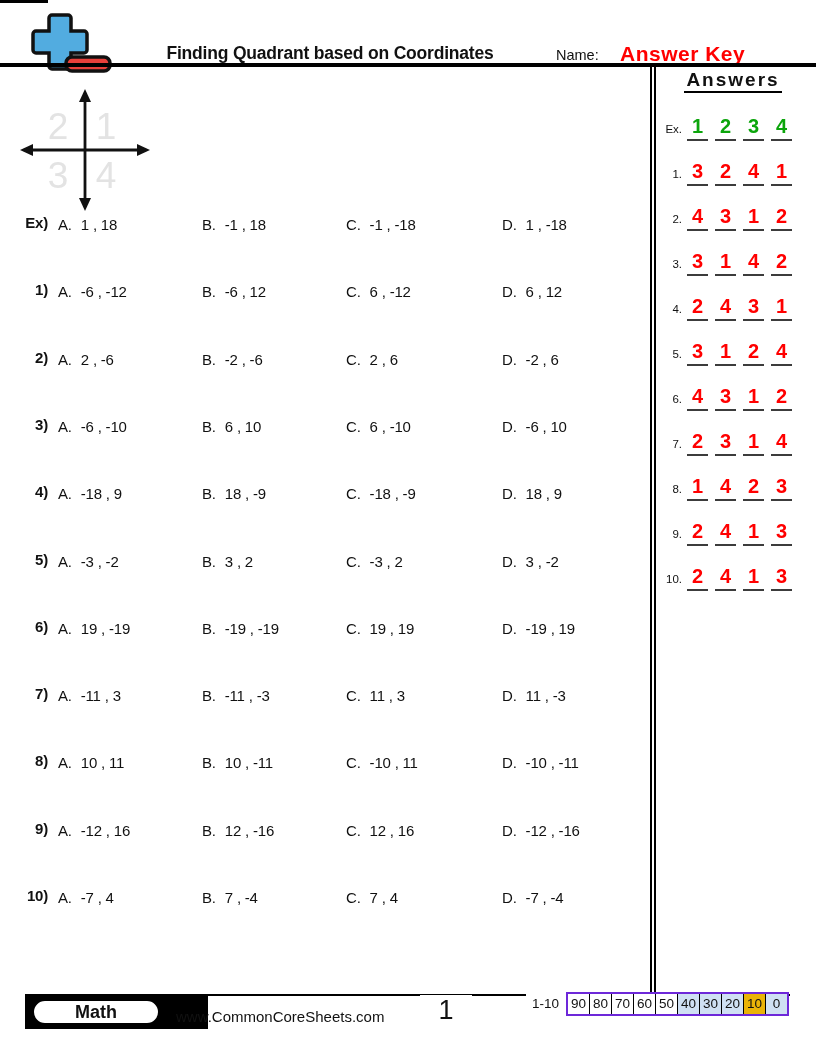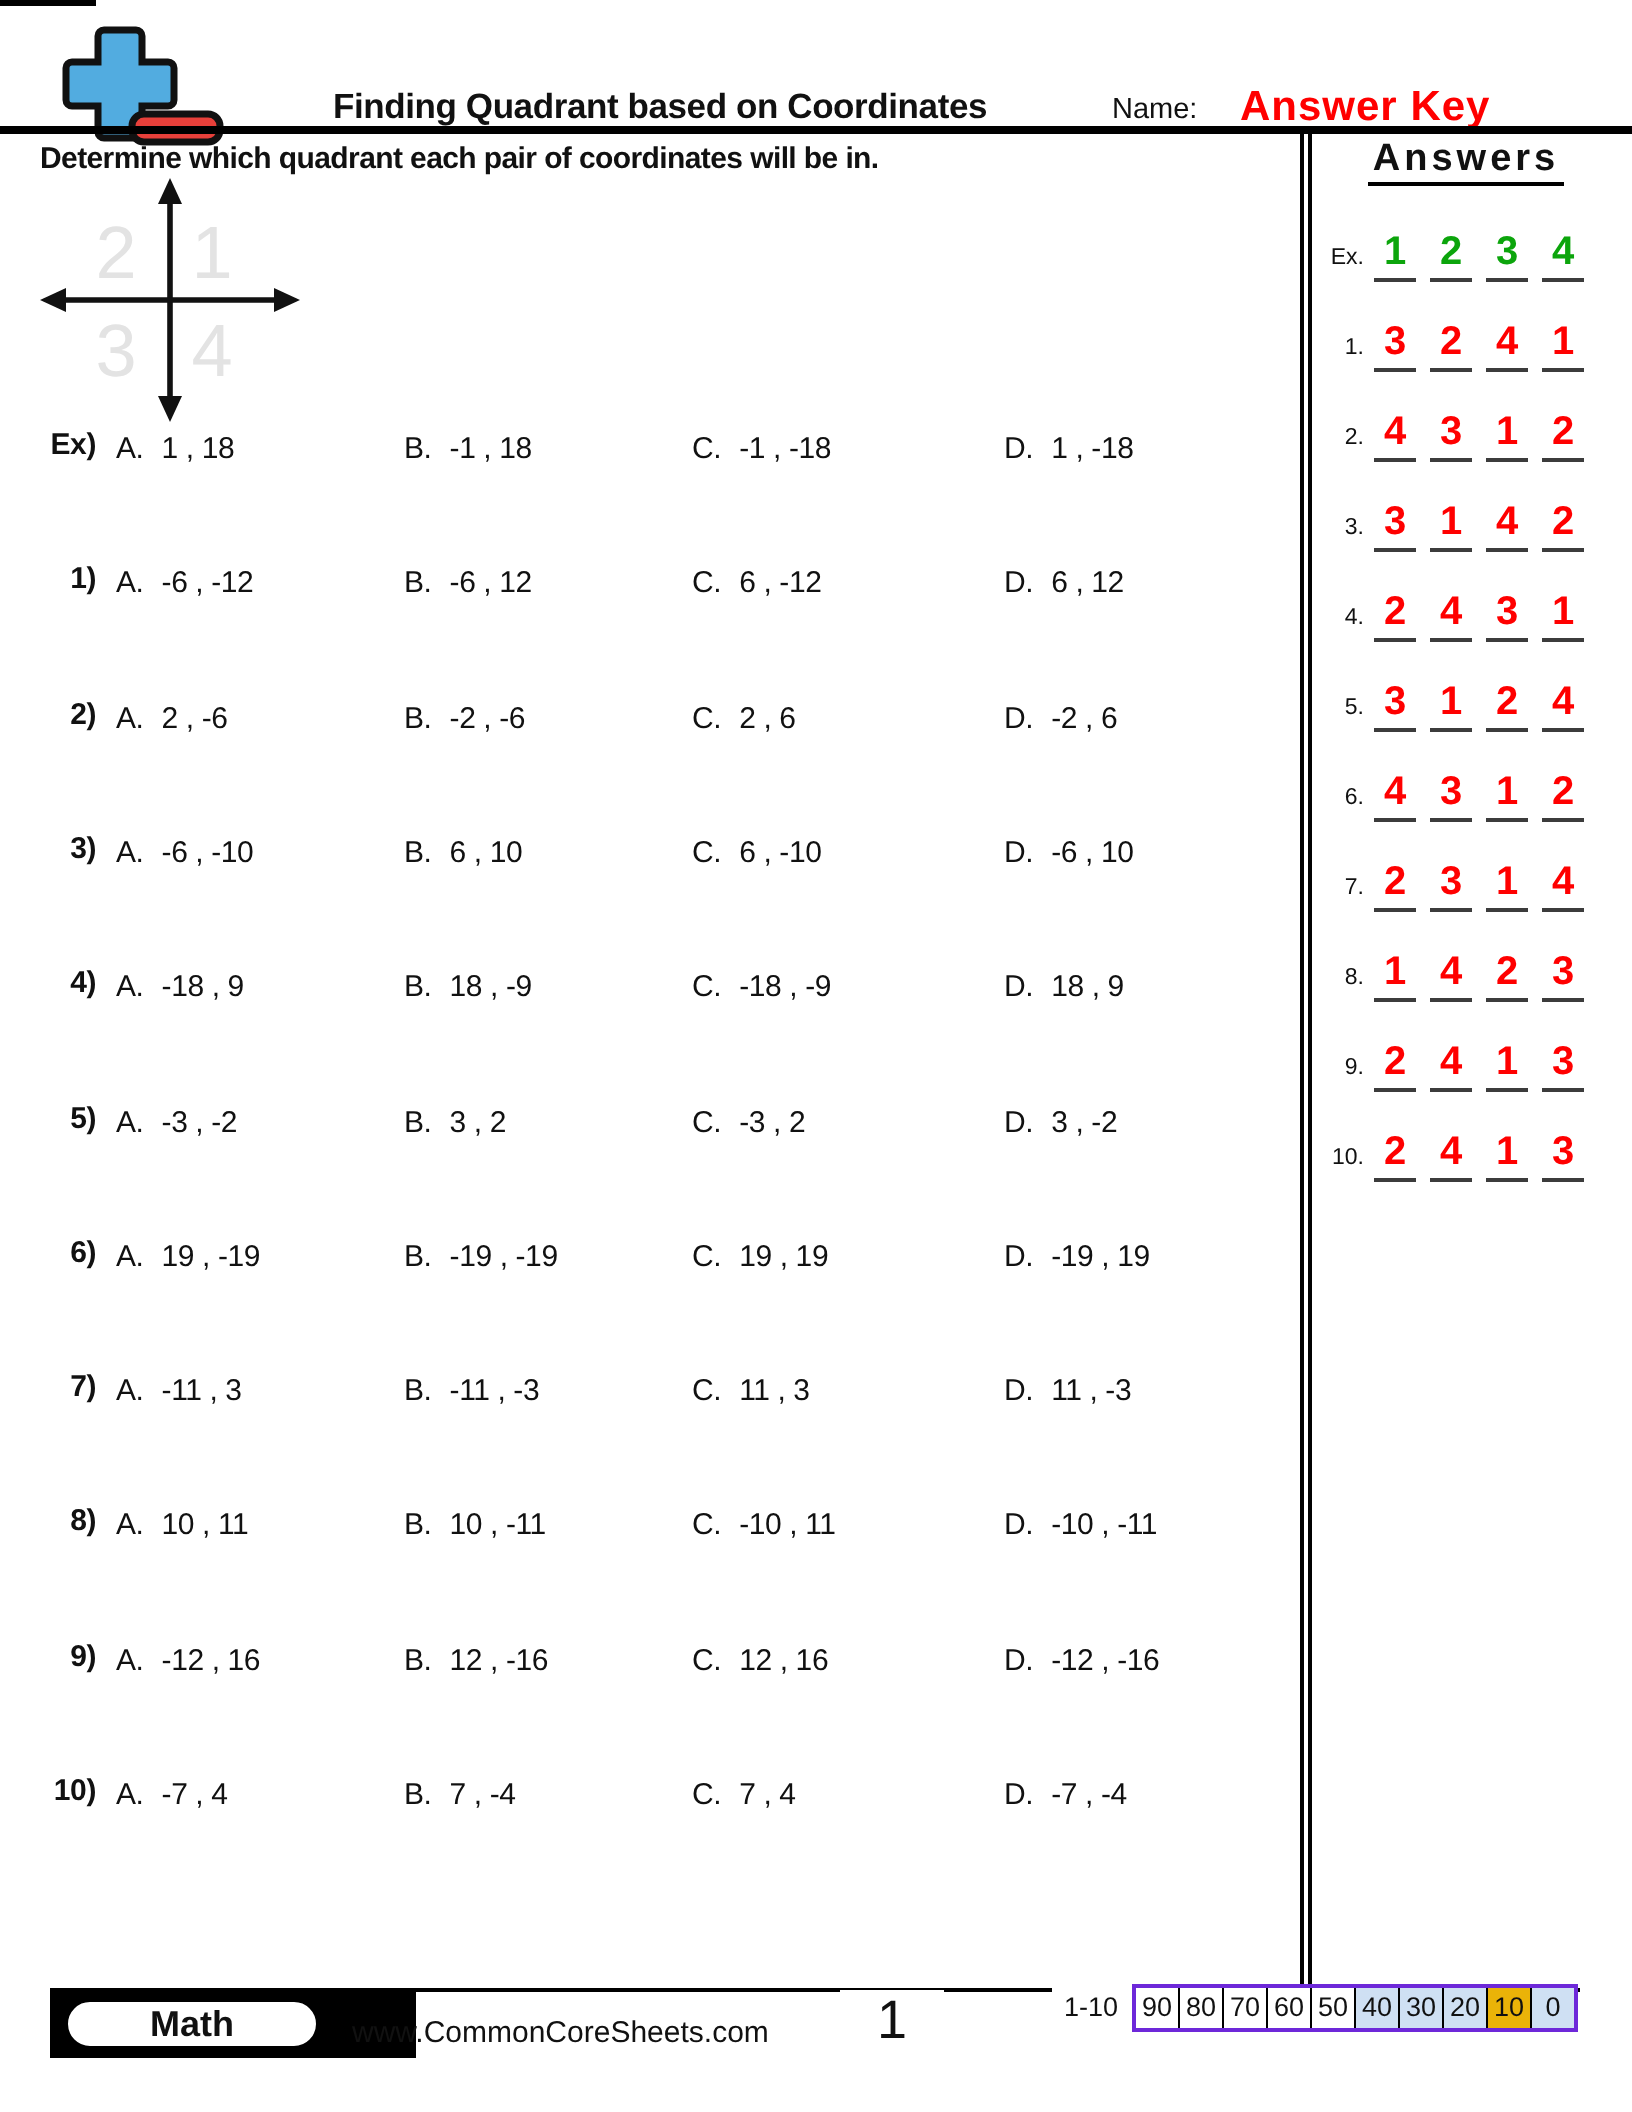--- a/index.html
+++ b/index.html
@@ -67,21 +67,20 @@
 
   <svg class="logo" viewBox="0 0 96 62">
     <path d="M30 3 h16 a3 3 0 0 1 3 3 v13 h13 a3 3 0 0 1 3 3 v16 a3 3 0 0 1 -3 3 h-13 v13 a3 3 0 0 1 -3 3 h-16 a3 3 0 0 1 -3 -3 v-13 h-13 a3 3 0 0 1 -3 -3 v-16 a3 3 0 0 1 3 -3 h13 v-13 a3 3 0 0 1 3 -3 z" fill="#52ACE0" stroke="#111" stroke-width="3.5"></path>
     <rect x="44" y="45" width="44" height="14" rx="6" fill="#E8403A" stroke="#111" stroke-width="3.5"></rect>
   </svg>
 
   <div class="title">Finding Quadrant based on Coordinates</div>
   <div class="name-label">Name:</div>
   <div class="name-value" id="answer-key" style="color: rgb(255, 0, 0);">Answer Key</div>
   <div class="header-rule"></div>
-  <div class="instruction">Determine which quadrant each pair of coordinates will be in.</div>
 
   <svg class="quad" viewBox="0 0 140 126">
     <text x="40" y="52" text-anchor="middle" fill="#E3E3E3">2</text>
     <text x="88" y="52" text-anchor="middle" fill="#E3E3E3">1</text>
     <text x="40" y="101" text-anchor="middle" fill="#E3E3E3">3</text>
     <text x="88" y="101" text-anchor="middle" fill="#E3E3E3">4</text>
     <line x1="67" y1="13" x2="67" y2="113" stroke="#111" stroke-width="2.8"></line>
     <line x1="13" y1="63" x2="121" y2="63" stroke="#111" stroke-width="2.8"></line>
     <polygon points="67,2 61,15 73,15" fill="#111"></polygon>
     <polygon points="67,124 61,111 73,111" fill="#111"></polygon>

